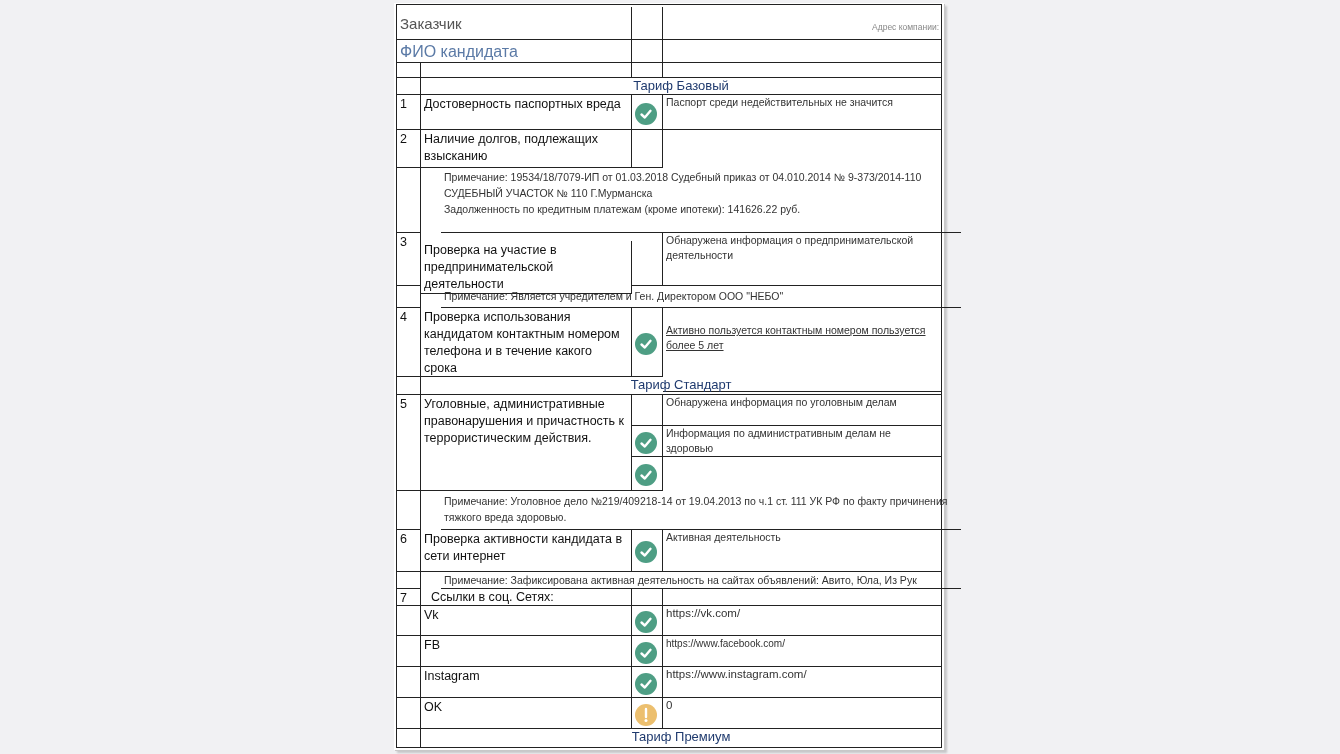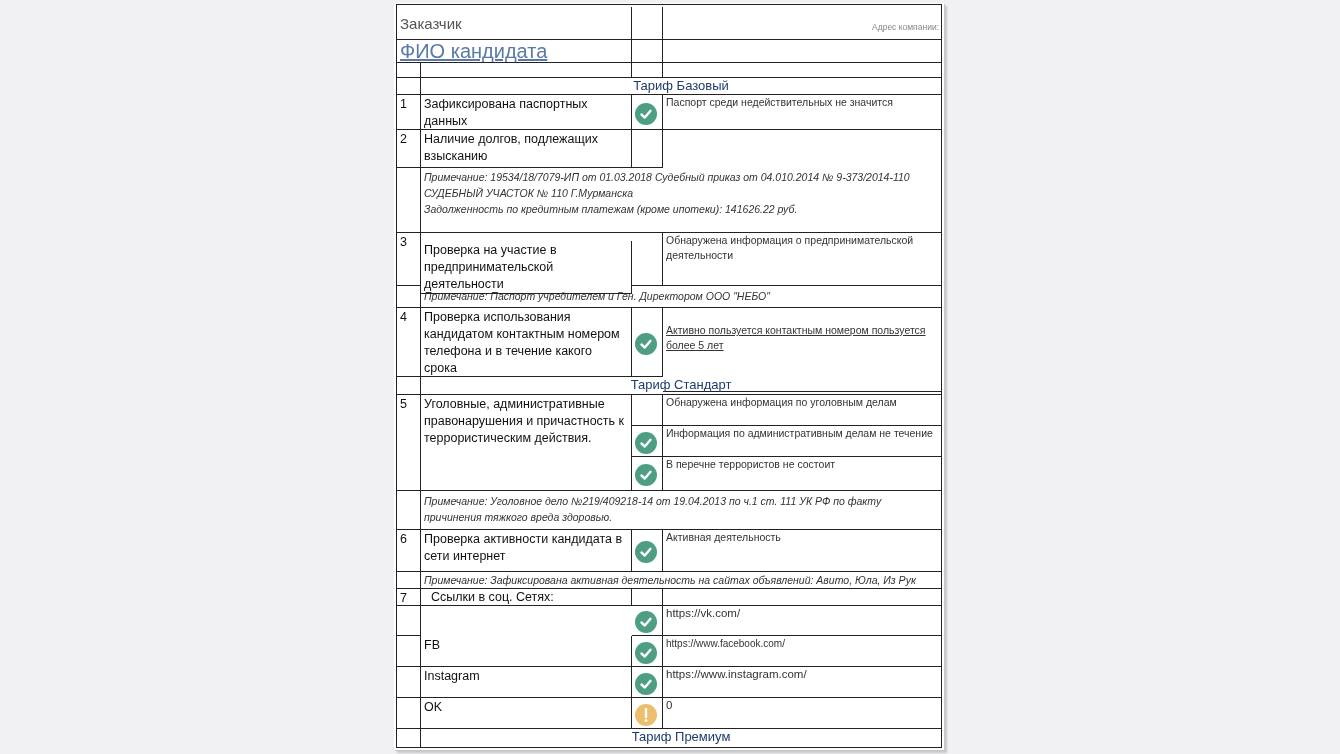--- a/index.html
+++ b/index.html
@@ -16,24 +16,24 @@
     position:absolute; left:2px; top:1px; width:546px; height:744px;
     border:1.5px solid #222; box-sizing:border-box;padding-left:9px;
   }
   .cell {
     position:absolute; box-sizing:border-box; border-right:1px solid #222; border-bottom:1px solid #222;
     font-size:12px; color:#111; line-height:17px; overflow:hidden;
   }
   .num { padding:1px 3px; font-size:12.5px; }
   .lbl { padding:1px 3px; font-size:12.5px; }
   .res { padding:0 3px; font-size:10.5px; color:#333; line-height:15px; }
-  .note { padding:0 3px; font-size:10.5px; font-style:italic; color:#333; line-height:16px; }
+  .note { padding:0 3px; font-size:10.5px; color:#333; line-height:16px;margin-left:20px; }
   .tariff { text-align:center; color:#1f3a6e; font-size:13px; line-height:16px; }
   .hdr1 { font-size:15px; color:#555; padding:8px 3px; }
-  .hdr2 { font-size:20px; color:#5b7aa6; padding:3px 3px;text-decoration:underline; }
+  .hdr2 { font-size:16px; color:#5b7aa6; padding:3px 3px; }
   .addr { font-size:8.5px; color:#888; text-align:right; padding:12px 2px 0 0; }
   .icon {
     position:absolute; width:22px; height:22px; border-radius:50%;
     display:flex; align-items:center; justify-content:center;
   }
   .icon svg { display:block; }
   .ok { background:#4e9e84; }
   .warn { background:#ecbf6e; }
   .nob { border-right:none; }
 </style>
@@ -48,21 +48,21 @@
       <div class="cell hdr2" style="left: 0px; top: 35px; width: 235px; height: 23px;">ФИО кандидата</div>
       <div class="cell " style="left: 235px; top: 35px; width: 31px; height: 23px;"></div>
       <div class="cell nob" style="left: 266px; top: 35px; width: 278px; height: 23px;"></div>
       <div class="cell " style="left: 0px; top: 58px; width: 24px; height: 15px;"></div>
       <div class="cell " style="left: 24px; top: 58px; width: 211px; height: 15px;"></div>
       <div class="cell " style="left: 235px; top: 58px; width: 31px; height: 15px;"></div>
       <div class="cell nob" style="left: 266px; top: 58px; width: 278px; height: 15px;"></div>
       <div class="cell " style="left: 0px; top: 73px; width: 24px; height: 17px;"></div>
       <div class="cell tariff nob" style="left: 24px; top: 73px; width: 520px; height: 17px;">Тариф Базовый</div>
       <div class="cell num" style="left: 0px; top: 90px; width: 24px; height: 35px;">1</div>
-      <div class="cell lbl" style="left: 24px; top: 90px; width: 211px; height: 35px;">Зафиксирована паспортных данных</div>
+      <div class="cell lbl" style="left: 24px; top: 90px; width: 211px; height: 35px;">Достоверность паспортных вреда</div>
       <div class="cell " style="left: 235px; top: 90px; width: 31px; height: 35px;">
         <div class="icon ok" style="left: 3px; top: 8px;">
           <svg width="14" height="14" viewBox="0 0 14 14">
             <path d="M2.5 7.5 L5.8 10.5 L11.5 3.8" stroke="#fff" stroke-width="2.4" fill="none" stroke-linecap="round" stroke-linejoin="round"></path>
           </svg>
         </div>
       </div>
       <div class="cell res nob" style="left: 266px; top: 90px; width: 278px; height: 35px;">Паспорт среди недействительных не значится</div>
       <div class="cell num" style="left: 0px; top: 125px; width: 24px; height: 38px;">2</div>
       <div class="cell lbl" style="left: 24px; top: 125px; width: 211px; height: 38px;">Наличие долгов, подлежащих взысканию</div>
@@ -83,21 +83,21 @@
       <div class="cell lbl" style="left: 24px; top: 236px; width: 211px; height: 53px;">Проверка на участие в предпринимательской деятельности</div>
       <div class="cell " style="left: 235px; top: 228px; width: 31px; height: 53px;">
         <div class="icon fail" style="left: 3px; top: 17px;">
           <svg width="14" height="14" viewBox="0 0 14 14">
             <path d="M3 3 L11 11 M11 3 L3 11" stroke="#fff" stroke-width="2.6" stroke-linecap="round"></path>
           </svg>
         </div>
       </div>
       <div class="cell res nob" style="left: 266px; top: 228px; width: 278px; height: 53px;">Обнаружена информация о предпринимательской деятельности</div>
       <div class="cell " style="left: 0px; top: 281px; width: 24px; height: 22px;"></div>
-      <div class="cell note nob" style="left: 24px; top: 281px; width: 520px; height: 22px; padding-top: 2px;">Примечание: Паспорт учредителем и Ген. Директором ООО "НЕБО"</div>
+      <div class="cell note nob" style="left: 24px; top: 281px; width: 520px; height: 22px; padding-top: 2px;">Примечание: Является учредителем и Ген. Директором ООО "НЕБО"</div>
       <div class="cell num" style="left: 0px; top: 303px; width: 24px; height: 69px;">4</div>
       <div class="cell lbl" style="left: 24px; top: 303px; width: 211px; height: 69px;">Проверка использования кандидатом контактным номером телефона и в течение какого срока</div>
       <div class="cell " style="left: 235px; top: 303px; width: 31px; height: 69px;">
         <div class="icon ok" style="left: 3px; top: 25px;">
           <svg width="14" height="14" viewBox="0 0 14 14">
             <path d="M2.5 7.5 L5.8 10.5 L11.5 3.8" stroke="#fff" stroke-width="2.4" fill="none" stroke-linecap="round" stroke-linejoin="round"></path>
           </svg>
         </div>
       </div>
       <div class="cell res nob" style="left: 266px; top: 318px; width: 278px; height: 69px; text-decoration: underline;">Активно пользуется контактным номером пользуется более 5 лет</div>
@@ -113,48 +113,48 @@
         </div>
       </div>
       <div class="cell res nob" style="left: 266px; top: 390px; width: 278px; height: 31px;">Обнаружена информация по уголовным делам</div>
       <div class="cell " style="left: 235px; top: 421px; width: 31px; height: 31px;">
         <div class="icon ok" style="left: 3px; top: 6px;">
           <svg width="14" height="14" viewBox="0 0 14 14">
             <path d="M2.5 7.5 L5.8 10.5 L11.5 3.8" stroke="#fff" stroke-width="2.4" fill="none" stroke-linecap="round" stroke-linejoin="round"></path>
           </svg>
         </div>
       </div>
-      <div class="cell res nob" style="left: 266px; top: 421px; width: 278px; height: 31px;">Информация по административным делам не течение</div>
+      <div class="cell res nob" style="left: 266px; top: 421px; width: 278px; height: 31px;">Информация по административным делам не здоровью</div>
       <div class="cell " style="left: 235px; top: 452px; width: 31px; height: 34px;">
         <div class="icon ok" style="left: 3px; top: 7px;">
           <svg width="14" height="14" viewBox="0 0 14 14">
             <path d="M2.5 7.5 L5.8 10.5 L11.5 3.8" stroke="#fff" stroke-width="2.4" fill="none" stroke-linecap="round" stroke-linejoin="round"></path>
           </svg>
         </div>
       </div>
-      <div class="cell res nob" style="left: 266px; top: 452px; width: 278px; height: 34px;">В перечне террористов  не состоит</div>
       <div class="cell " style="left: 0px; top: 486px; width: 24px; height: 39px;"></div>
       <div class="cell note nob" style="left: 24px; top: 486px; width: 520px; height: 39px; padding-top: 2px;">Примечание: Уголовное дело №219/409218-14 от 19.04.2013 по ч.1 ст. 111 УК РФ по факту причинения тяжкого вреда здоровью.</div>
       <div class="cell num" style="left: 0px; top: 525px; width: 24px; height: 42px;">6</div>
       <div class="cell lbl" style="left: 24px; top: 525px; width: 211px; height: 42px;">Проверка активности кандидата в сети интернет</div>
       <div class="cell " style="left: 235px; top: 525px; width: 31px; height: 42px;">
         <div class="icon ok" style="left: 3px; top: 11px;">
           <svg width="14" height="14" viewBox="0 0 14 14">
             <path d="M2.5 7.5 L5.8 10.5 L11.5 3.8" stroke="#fff" stroke-width="2.4" fill="none" stroke-linecap="round" stroke-linejoin="round"></path>
           </svg>
         </div>
       </div>
       <div class="cell res nob" style="left: 266px; top: 525px; width: 278px; height: 42px;">Активная деятельность</div>
       <div class="cell " style="left: 0px; top: 567px; width: 24px; height: 17px;"></div>
       <div class="cell note nob" style="left: 24px; top: 567px; width: 520px; height: 17px;">Примечание: Зафиксирована активная деятельность на сайтах объявлений: Авито, Юла, Из Рук</div>
       <div class="cell num" style="left: 0px; top: 584px; width: 24px; height: 17px;">7</div>
       <div class="cell lbl" style="left: 24px; top: 584px; width: 211px; height: 17px; padding-left: 10px; line-height: 15px;">Ссылки в соц. Сетях:</div>
       <div class="cell " style="left: 235px; top: 584px; width: 31px; height: 17px;"></div>
       <div class="cell nob" style="left: 266px; top: 584px; width: 278px; height: 17px;"></div>
       <div class="cell " style="left: 0px; top: 601px; width: 24px; height: 30px;"></div>
+      <div class="cell lbl" style="left: 24px; top: 601px; width: 211px; height: 30px;">Vk</div>
       <div class="cell " style="left: 235px; top: 601px; width: 31px; height: 30px;">
         <div class="icon ok" style="left: 3px; top: 5px;">
           <svg width="14" height="14" viewBox="0 0 14 14">
             <path d="M2.5 7.5 L5.8 10.5 L11.5 3.8" stroke="#fff" stroke-width="2.4" fill="none" stroke-linecap="round" stroke-linejoin="round"></path>
           </svg>
         </div>
       </div>
       <div class="cell res nob" style="left: 266px; top: 601px; width: 278px; height: 30px; font-size: 11.5px;">https://vk.com/</div>
       <div class="cell " style="left: 0px; top: 631px; width: 24px; height: 31px;"></div>
       <div class="cell lbl" style="left: 24px; top: 631px; width: 211px; height: 31px;">FB</div>

